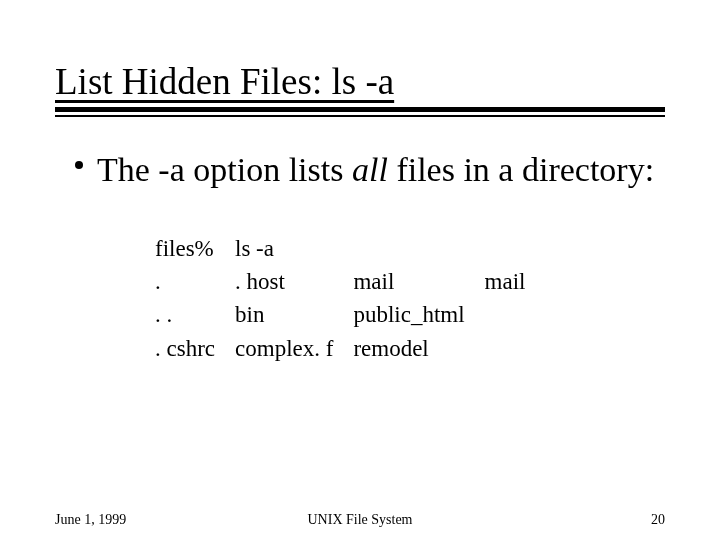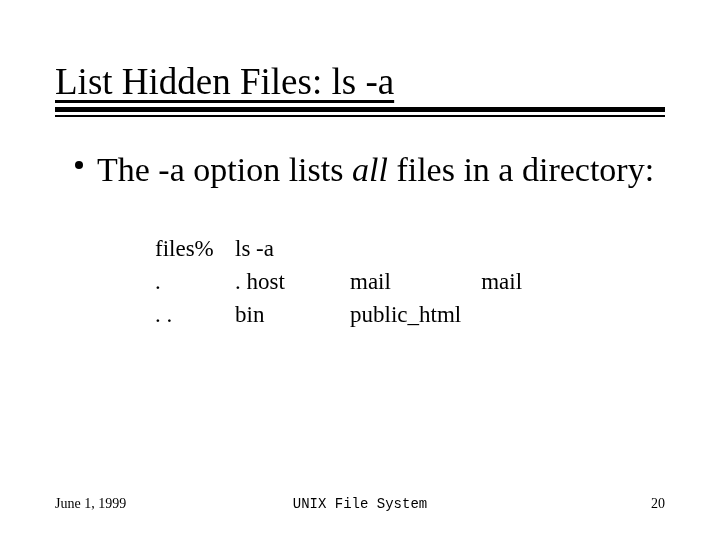--- a/index.html
+++ b/index.html
@@ -60,29 +60,29 @@
     font-family: "Times New Roman", Times, serif;
   }
   .terminal table { border-collapse: collapse; }
   .terminal td { padding: 0 20px 0 0; vertical-align: top; white-space: nowrap; }
   .terminal td.c1 { min-width: 80px; }
   .terminal td.c2 { min-width: 115px; }
   .terminal td.c3 { min-width: 130px; }
   .terminal td.c4 { }
   .footer {
     position: absolute;
-    bottom: 28px;
+    bottom: 12px;
     left: 0;
     width: 100%;
     display: flex;
     justify-content: space-between;
     padding: 0 55px;
     font-size: 14px;
   }
-  .footer .center { position: absolute; left: 50%; transform: translateX(-50%); font-family: Liberation Mono, monospace; }
+  .footer .center { position: absolute; left: 50%; transform: translateX(-50%); }
 </style>
 </head>
 <body>
 
 <div class="slide">
 
   <div class="title">List Hidden Files:  ls -a</div>
   <div class="rule-thick"></div>
   <div class="rule-thin"></div>
 
@@ -108,20 +108,26 @@
           <td class="c2">. host</td>
           <td class="c3">mail</td>
           <td class="c4">mail</td>
         </tr>
         <tr>
           <td class="c1">. .</td>
           <td class="c2">bin</td>
           <td class="c3">public_html</td>
           <td class="c4"></td>
         </tr>
+        <tr>
+          <td class="c1">. cshrc</td>
+          <td class="c2">complex. f</td>
+          <td class="c3">remodel</td>
+          <td class="c4"></td>
+        </tr>
       </tbody>
         </table>
     </div>
   </div>
 
   <div class="footer">
     <span>June 1, 1999</span>
     <span class="center">UNIX File System</span>
     <span>20</span>
   </div>

